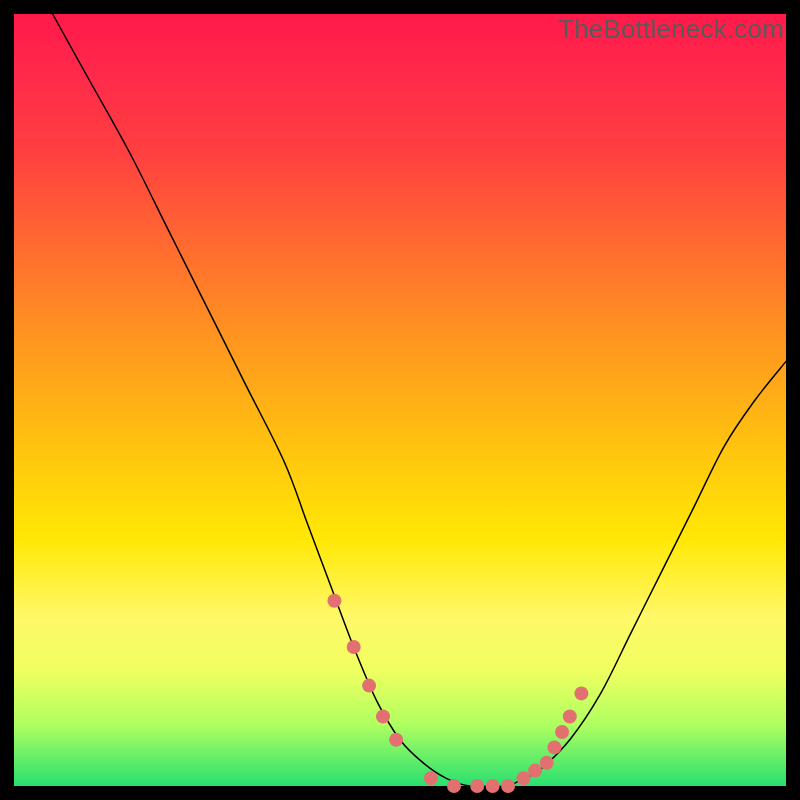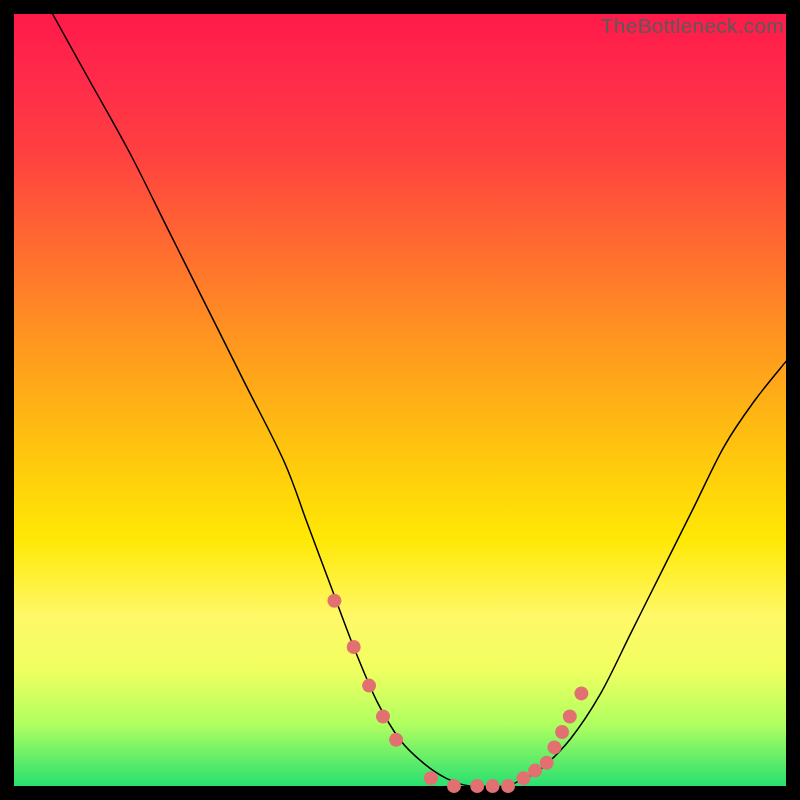--- a/index.html
+++ b/index.html
@@ -27,21 +27,21 @@
       #fff868 78%,
       #f0ff60 85%,
       #b0ff60 92%,
       #28e070 100%);
   }
   .watermark {
     position: absolute;
     top: 14px;
     right: 16px;
     font-family: Arial, Helvetica, sans-serif;
-    font-size: 21px;
+    font-size: 26px;
     font-weight: 500;
     color: #5a5a5a;
     letter-spacing: 0.2px;
   }
   svg.curve {
     position: absolute;
     left: 0; top: 0;
     width: 772px;
     height: 772px;
     overflow: visible;

